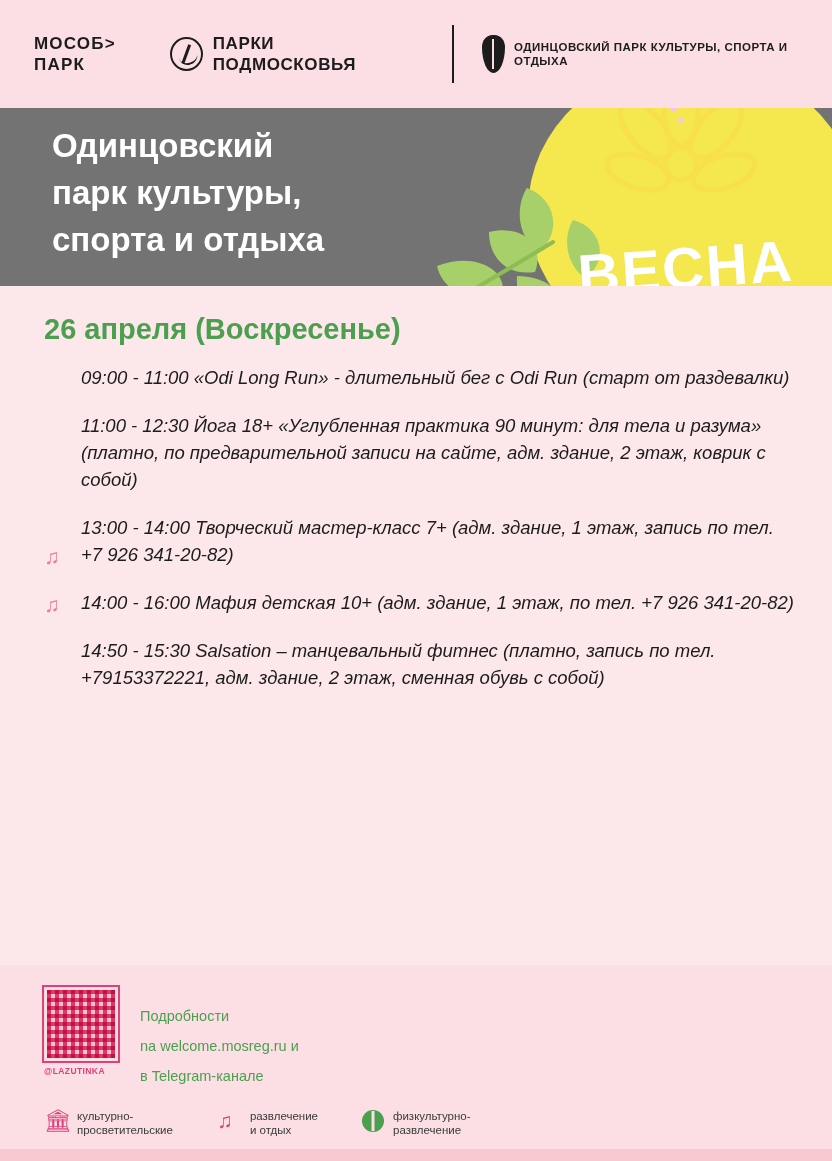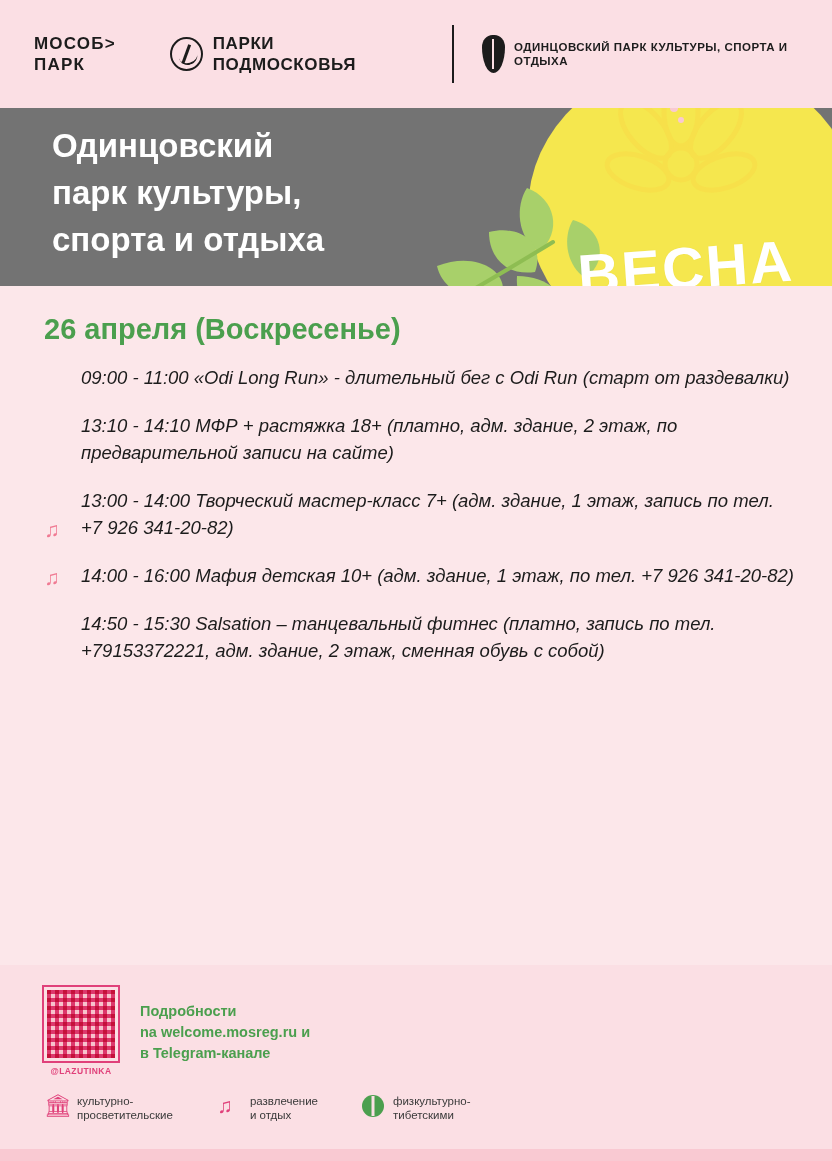--- a/index.html
+++ b/index.html
@@ -235,42 +235,42 @@
     height: 196px;
     background: #fbdfe4;
     z-index: 4;
   }
   .footer-top {
     display: flex;
     align-items: flex-start;
     padding: 22px 0 0 44px;
     gap: 22px;
   }
-  .qr-wrap { text-align: center; }
+  .qr-wrap { }
   .qr {
     width: 74px; height: 74px;
     background:
       repeating-linear-gradient(90deg, #e0407a 0 4px, #fbdfe4 4px 8px),
       repeating-linear-gradient(0deg, #e0407a 0 4px, #fbdfe4 4px 8px);
     background-blend-mode: multiply;
     border: 3px solid #fbdfe4;
     outline: 2px solid #e0407a;
   }
   .qr-label {
     margin-top: 5px;
     font-size: 8.5px;
     letter-spacing: 0.4px;
     color: #e0407a;
     font-weight: bold;
   }
   .footer-details {
     margin-top: 14px;
     font-size: 14.5px;
-    line-height: 21px;
-    font-weight: bold;
+    line-height: 30px;
+    font-weight: normal;
     color: #4b9f4e;
     white-space: pre-line;
   }
   .legend {
     display: flex;
     align-items: flex-start;
     gap: 44px;
     padding: 18px 0 0 44px;
   }
   .legend-item { display: flex; align-items: flex-start; gap: 9px; }
@@ -385,26 +385,26 @@
   </div>
 
   <div class="schedule">
     <div class="date-title">26 апреля (Воскресенье)</div>
 
     <div class="event">
       <span class="ev-icon"><span class="icon-sport"></span></span>
       <span class="ev-text">09:00 - 11:00 «Odi Long Run» - длительный бег с Odi Run (старт от раздевалки)</span>
     </div>
 
-
-
     <div class="event">
       <span class="ev-icon"><span class="icon-sport"></span></span>
-      <span class="ev-text">13:10 - 14:10 МФР + растяжка 18+  (платно, адм. здание, 2 этаж, по предварительной записи на сайте)</span>
-    </div>
+      <span class="ev-text">11:00 - 12:30 Йога 18+ «Углубленная практика 90 минут: для тела и разума» (платно, по предварительной записи на сайте, адм. здание, 2 этаж, коврик с собой)</span>
+    </div>
+
+
 
     <div class="event">
       <span class="ev-icon"><span class="icon-music">♫</span></span>
       <span class="ev-text">13:00 - 14:00 Творческий мастер-класс 7+ (адм. здание, 1 этаж, запись по тел. +7 926 341-20-82)</span>
     </div>
 
     <div class="event">
       <span class="ev-icon"><span class="icon-music">♫</span></span>
       <span class="ev-text">14:00 - 16:00 Мафия детская 10+ (адм. здание, 1 этаж, по тел. +7 926 341-20-82)</span>
     </div>
@@ -434,20 +434,20 @@
 просветительские</span>
       </div>
       <div class="legend-item">
         <span class="li-music">♫</span>
         <span class="legend-label">развлечение
 и отдых</span>
       </div>
       <div class="legend-item">
         <span class="li-sport"></span>
         <span class="legend-label">физкультурно-
-тибетскими</span>
+развлечение</span>
       </div>
     </div>
 
     <div class="bottom-bar"></div>
   </div>
 
 </div>
 
 </body></html>

